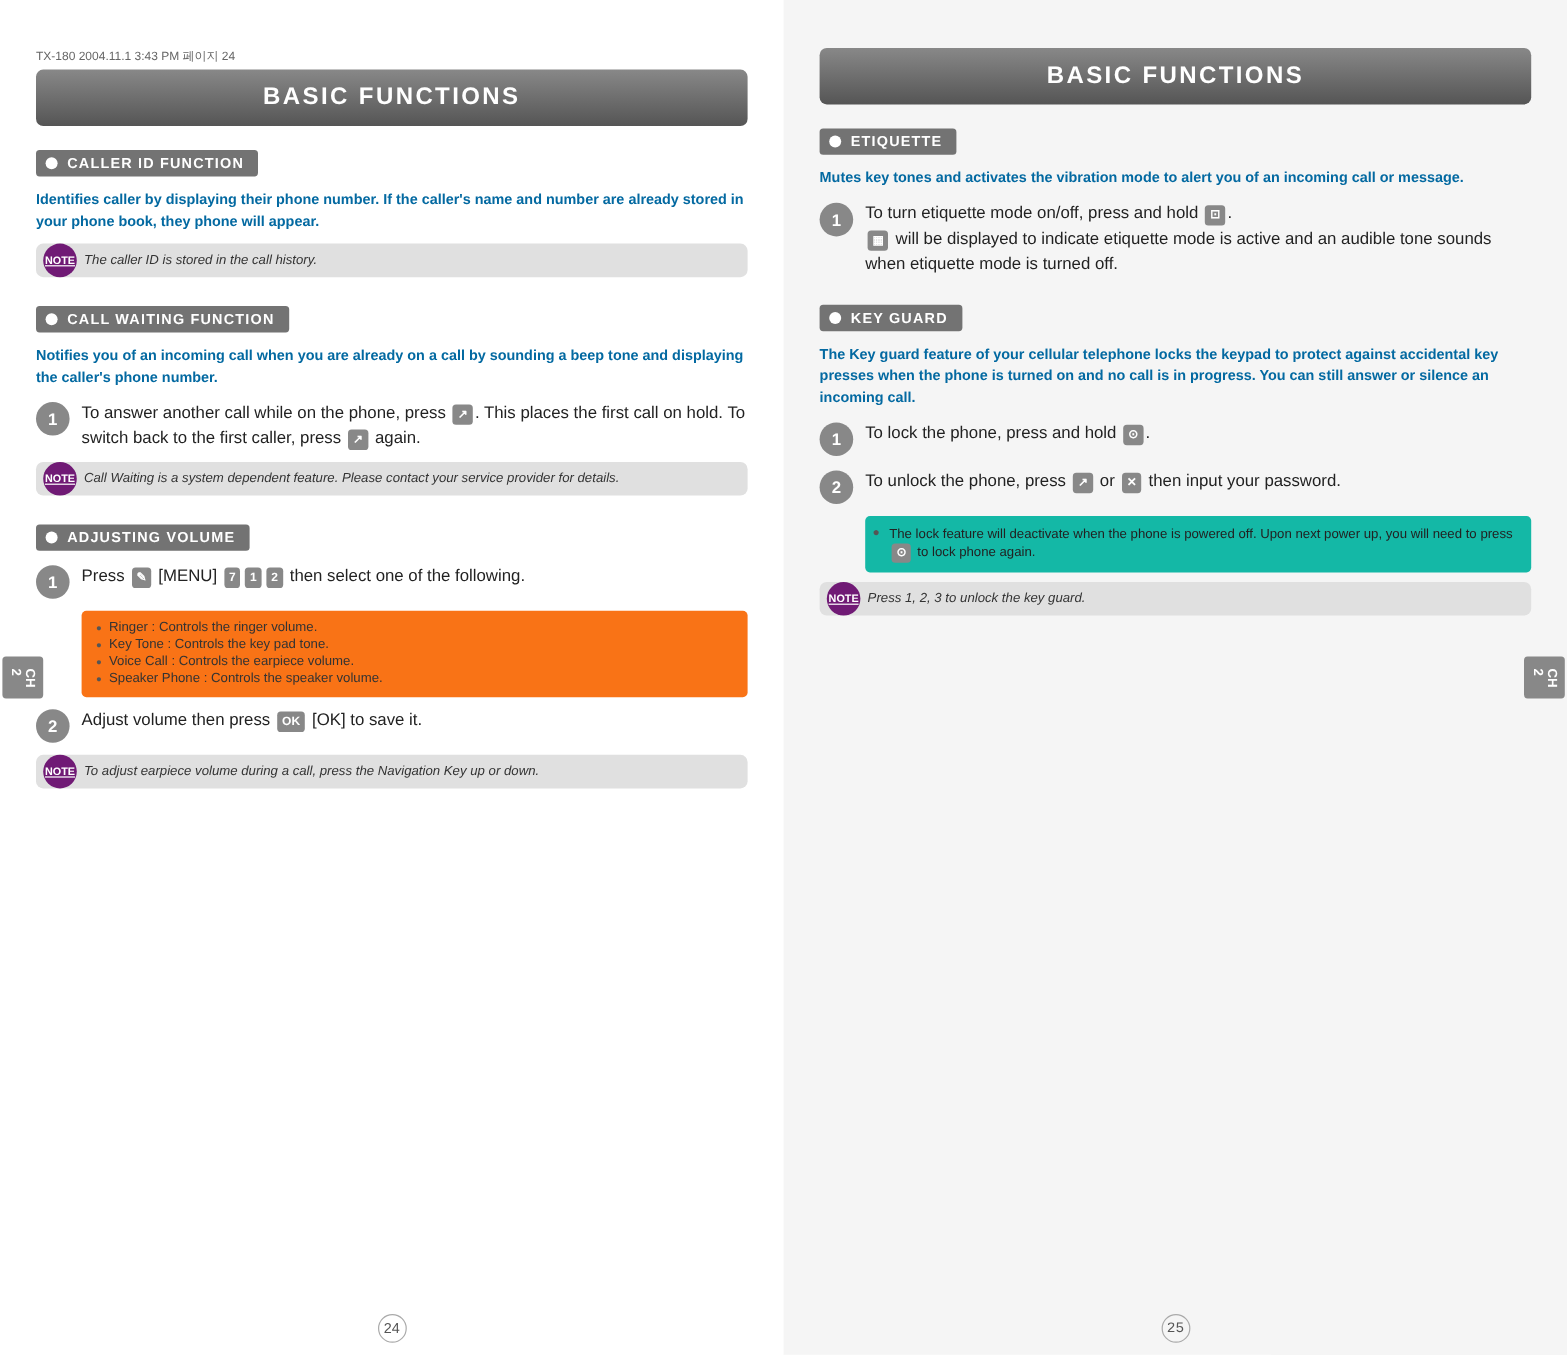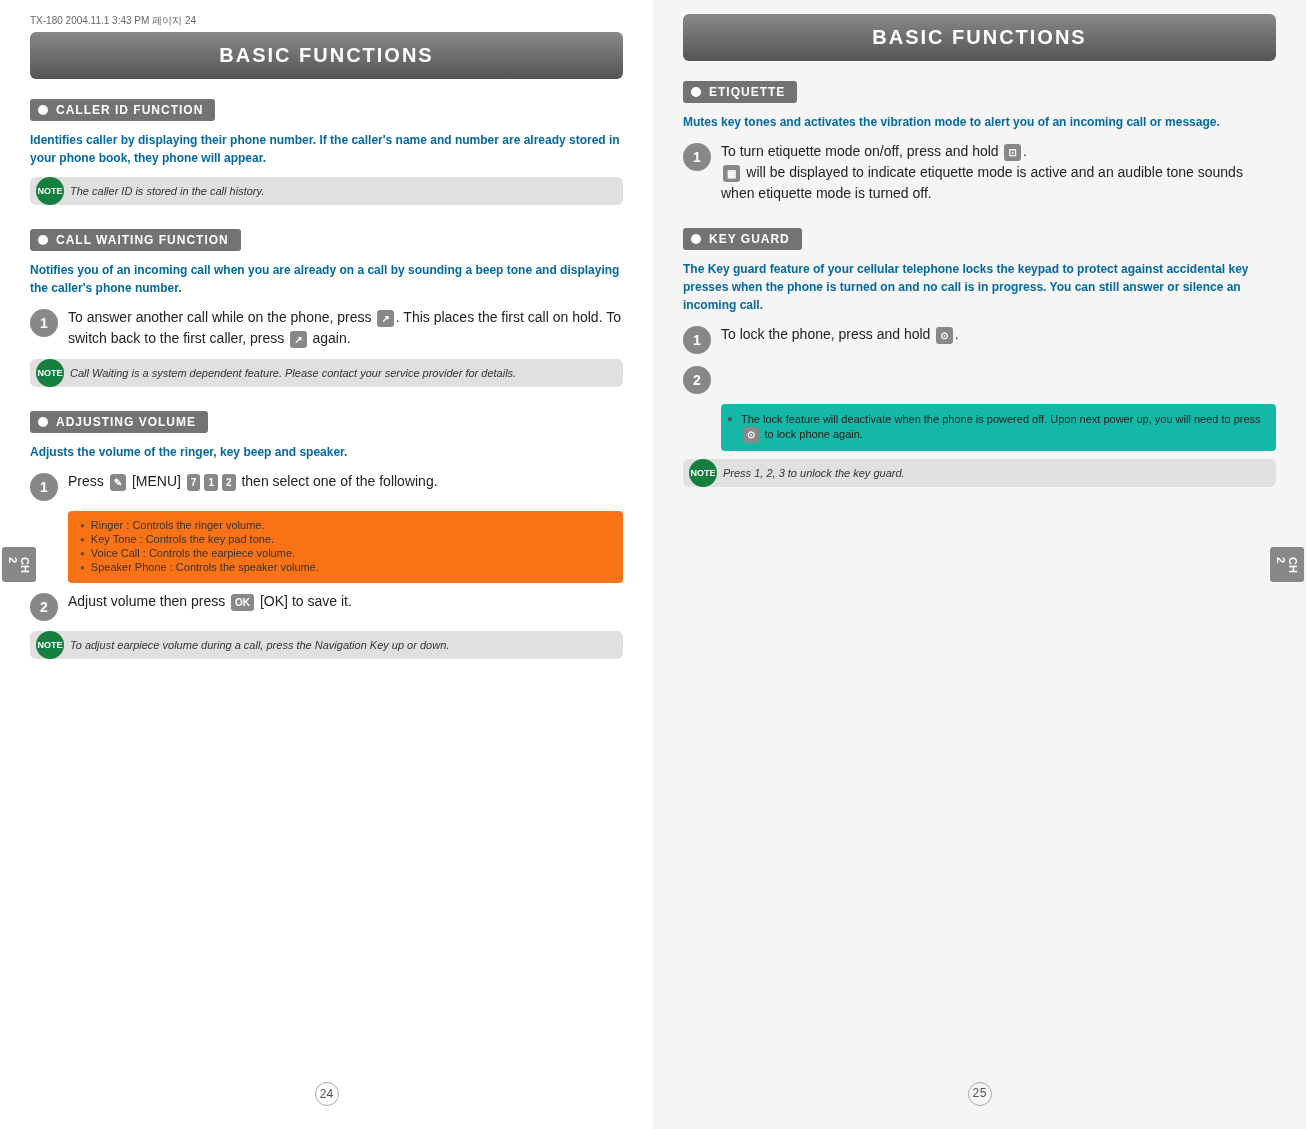--- a/index.html
+++ b/index.html
@@ -14,21 +14,21 @@
 
     .page {
       display: flex;
       width: 100%;
       height: 100%;
     }
 
     .half {
       width: 50%;
       height: 100%;
-      padding: 14px 30px 20px 30px;
+      padding: 40px 30px 20px 30px;
       position: relative;
       background: #fff;
     }
 
     .half-right {
       background: #f5f5f5;
     }
 
     
     .section-header {
@@ -90,29 +90,30 @@
       margin-top: 8px;
     }
 
     .note-icon {
       position: absolute;
       left: 6px;
       top: 50%;
       transform: translateY(-50%);
       width: 28px;
       height: 28px;
-      background: #15803d;
+      background: #701a75;
       border-radius: 50%;
       display: flex;
       align-items: center;
       justify-content: center;
       font-size: 9px;
       font-weight: bold;
       color: #fff;
       font-style: normal;
+      text-decoration: underline;
     }
 
     
     .step {
       display: flex;
       align-items: flex-start;
       margin-bottom: 10px;
     }
 
     .step-number {
@@ -201,21 +202,21 @@
       left: 2px;
     }
 
     .side-tab-right {
       right: 2px;
     }
 
     
     .page-number {
       position: absolute;
-      bottom: 23px;
+      bottom: 10px;
       font-size: 12px;
       color: #555;
       border: 1px solid #aaa;
       border-radius: 50%;
       width: 24px;
       height: 24px;
       display: flex;
       align-items: center;
       justify-content: center;
     }
@@ -288,21 +289,20 @@
         <div class="note-icon">NOTE</div>
         <span>Call Waiting is a system dependent feature. Please contact your service provider for details.</span>
       </div>
     </div>
 
     <div class="section-block">
       <div class="section-title">
         <span class="dot"></span>
         <span>ADJUSTING VOLUME</span>
       </div>
-      <p class="body-text">Adjusts the volume of the ringer, key beep and speaker.</p>
       <div class="step">
         <div class="step-number">1</div>
         <div class="step-text">
           Press <span class="key-icon">✎</span> [MENU] <span class="key-icon">7</span><span class="key-icon">1</span><span class="key-icon">2</span> then select one of the following.
         </div>
       </div>
       <div class="bullet-box">
         <div class="bullet-item">
             <span>Ringer : Controls the ringer volume.</span>
           </div>
@@ -360,20 +360,23 @@
 
       <div class="step">
         <div class="step-number">1</div>
         <div class="step-text">
           To lock the phone, press and hold <span class="key-icon">⊙</span>.
         </div>
       </div>
 
       <div class="step">
         <div class="step-number">2</div>
+        <div class="step-text">
+          To unlock the phone, press <span class="key-icon">↗</span> or <span class="key-icon">✕</span> then input your password.
+        </div>
       </div>
 
       <div class="info-box">
         <span>The lock feature will deactivate when the phone is powered off. Upon next power up, you will need to press <span class="key-icon">⊙</span> to lock phone again.</span>
       </div>
 
       <div class="note-box">
         <div class="note-icon">NOTE</div>
         <span>Press 1, 2, 3 to unlock the key guard.</span>
       </div>

